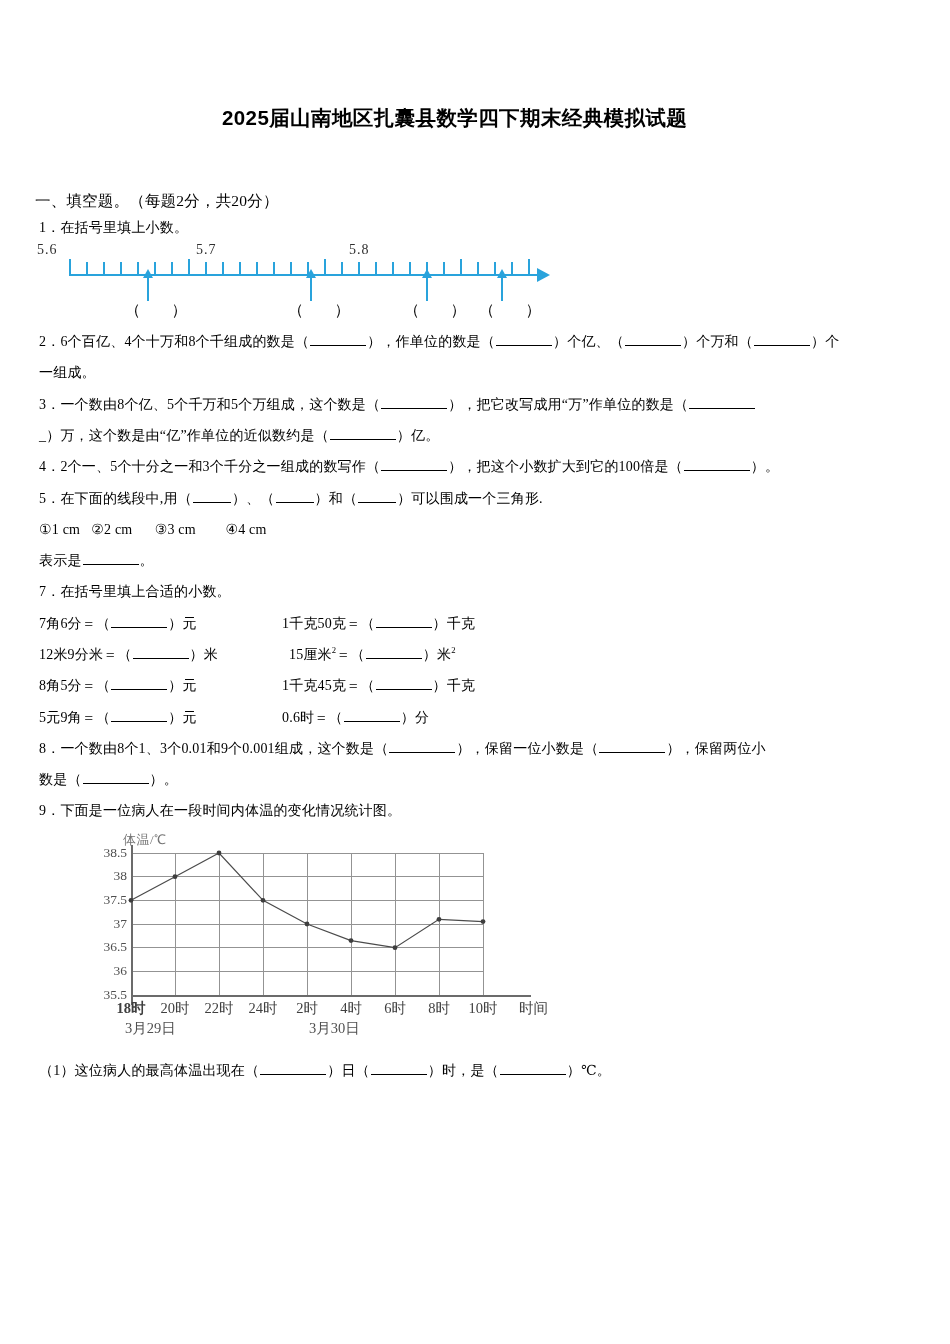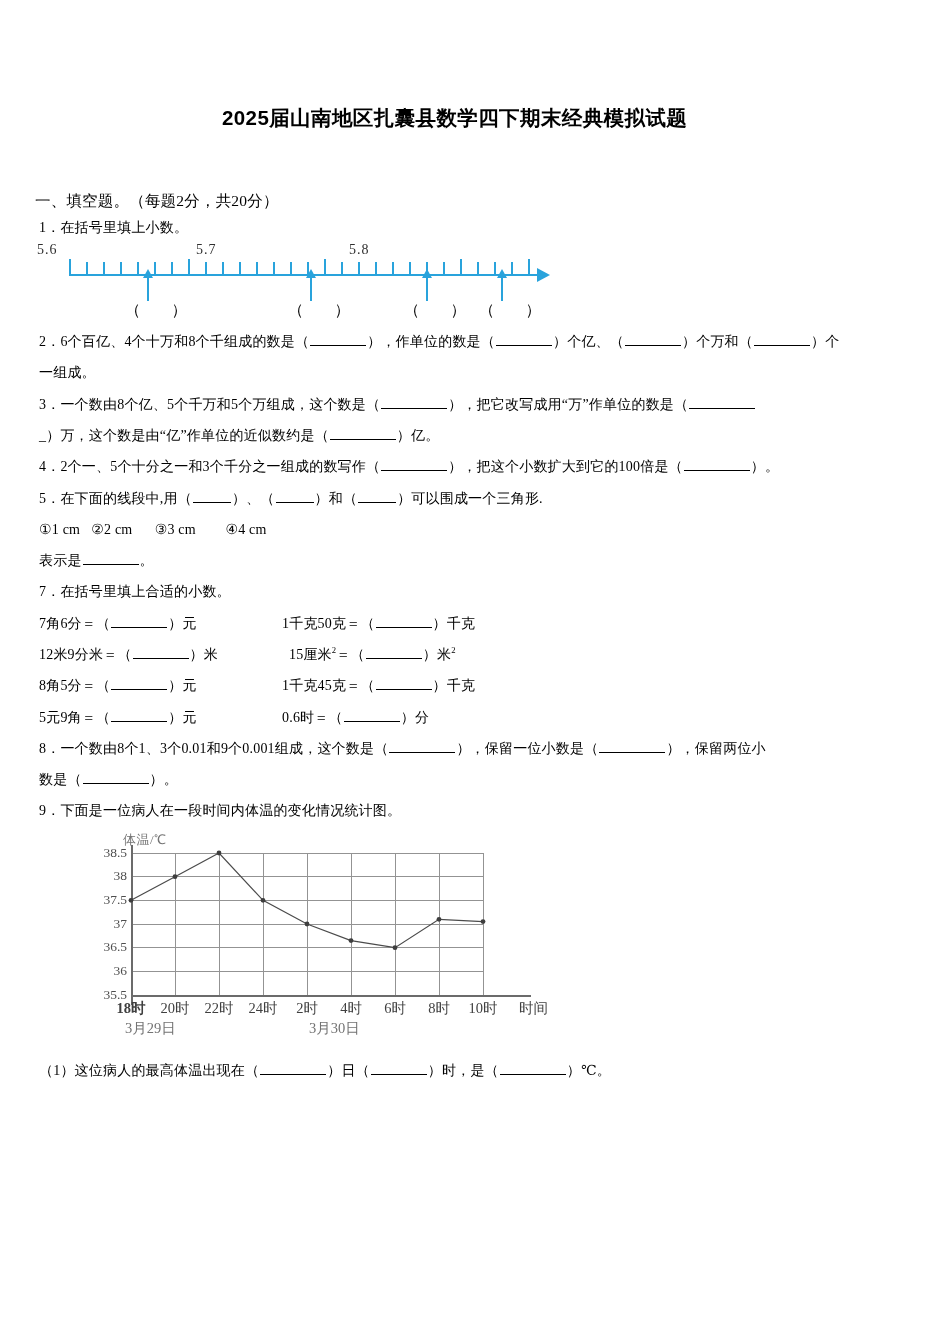--- a/index.html
+++ b/index.html
@@ -212,21 +212,21 @@
     font-size: 14.5px;
     color: #2c2c2c;
     transform: translateX(-50%);
     white-space: nowrap;
     font-family: "Liberation Serif", serif;
   }
   .datelab {
     position: absolute;
     top: 188px;
     font-size: 14.5px;
-    color: #ef4444;
+    color: #0c4a6e;
     white-space: nowrap;
     font-family: "Liberation Serif", serif;
   }
   .chart-svg {
     position: absolute;
     left: 44px;
     top: 22px;
     width: 352px;
     height: 142px;
     overflow: visible;

